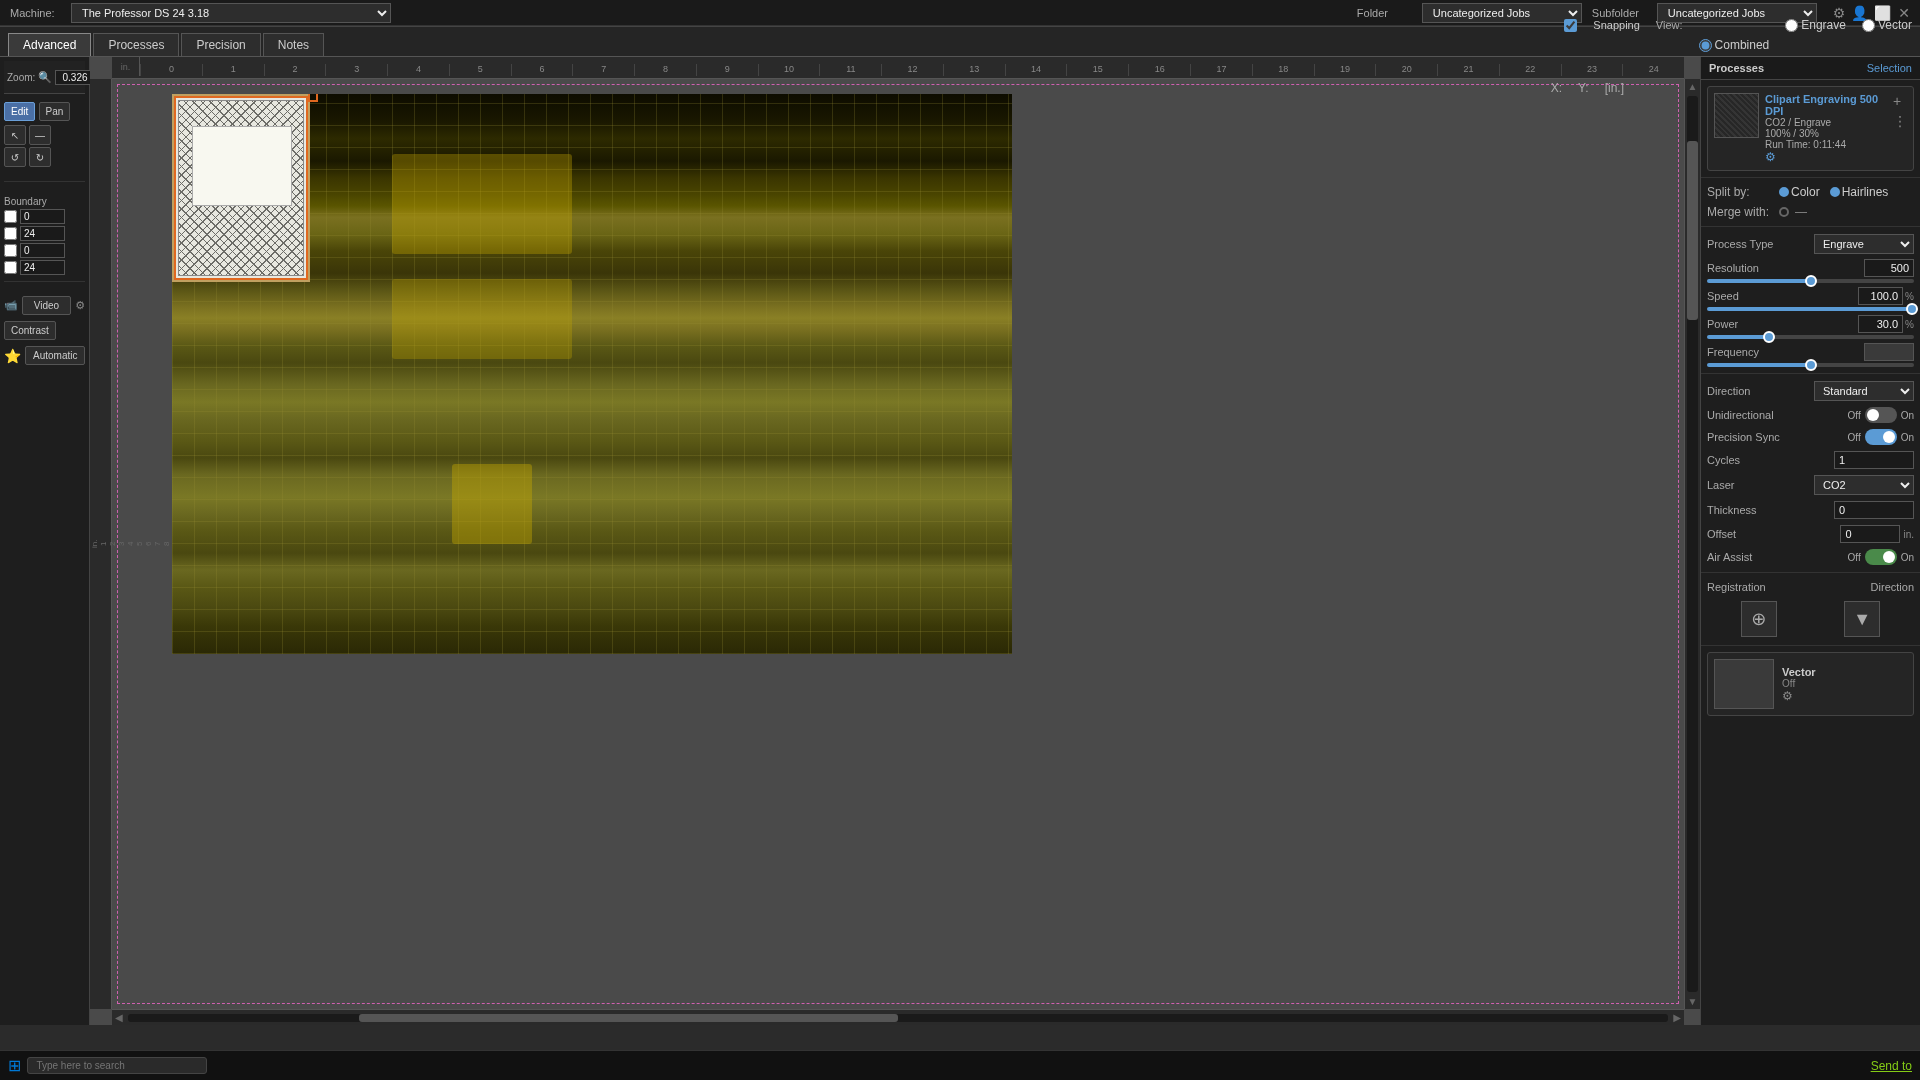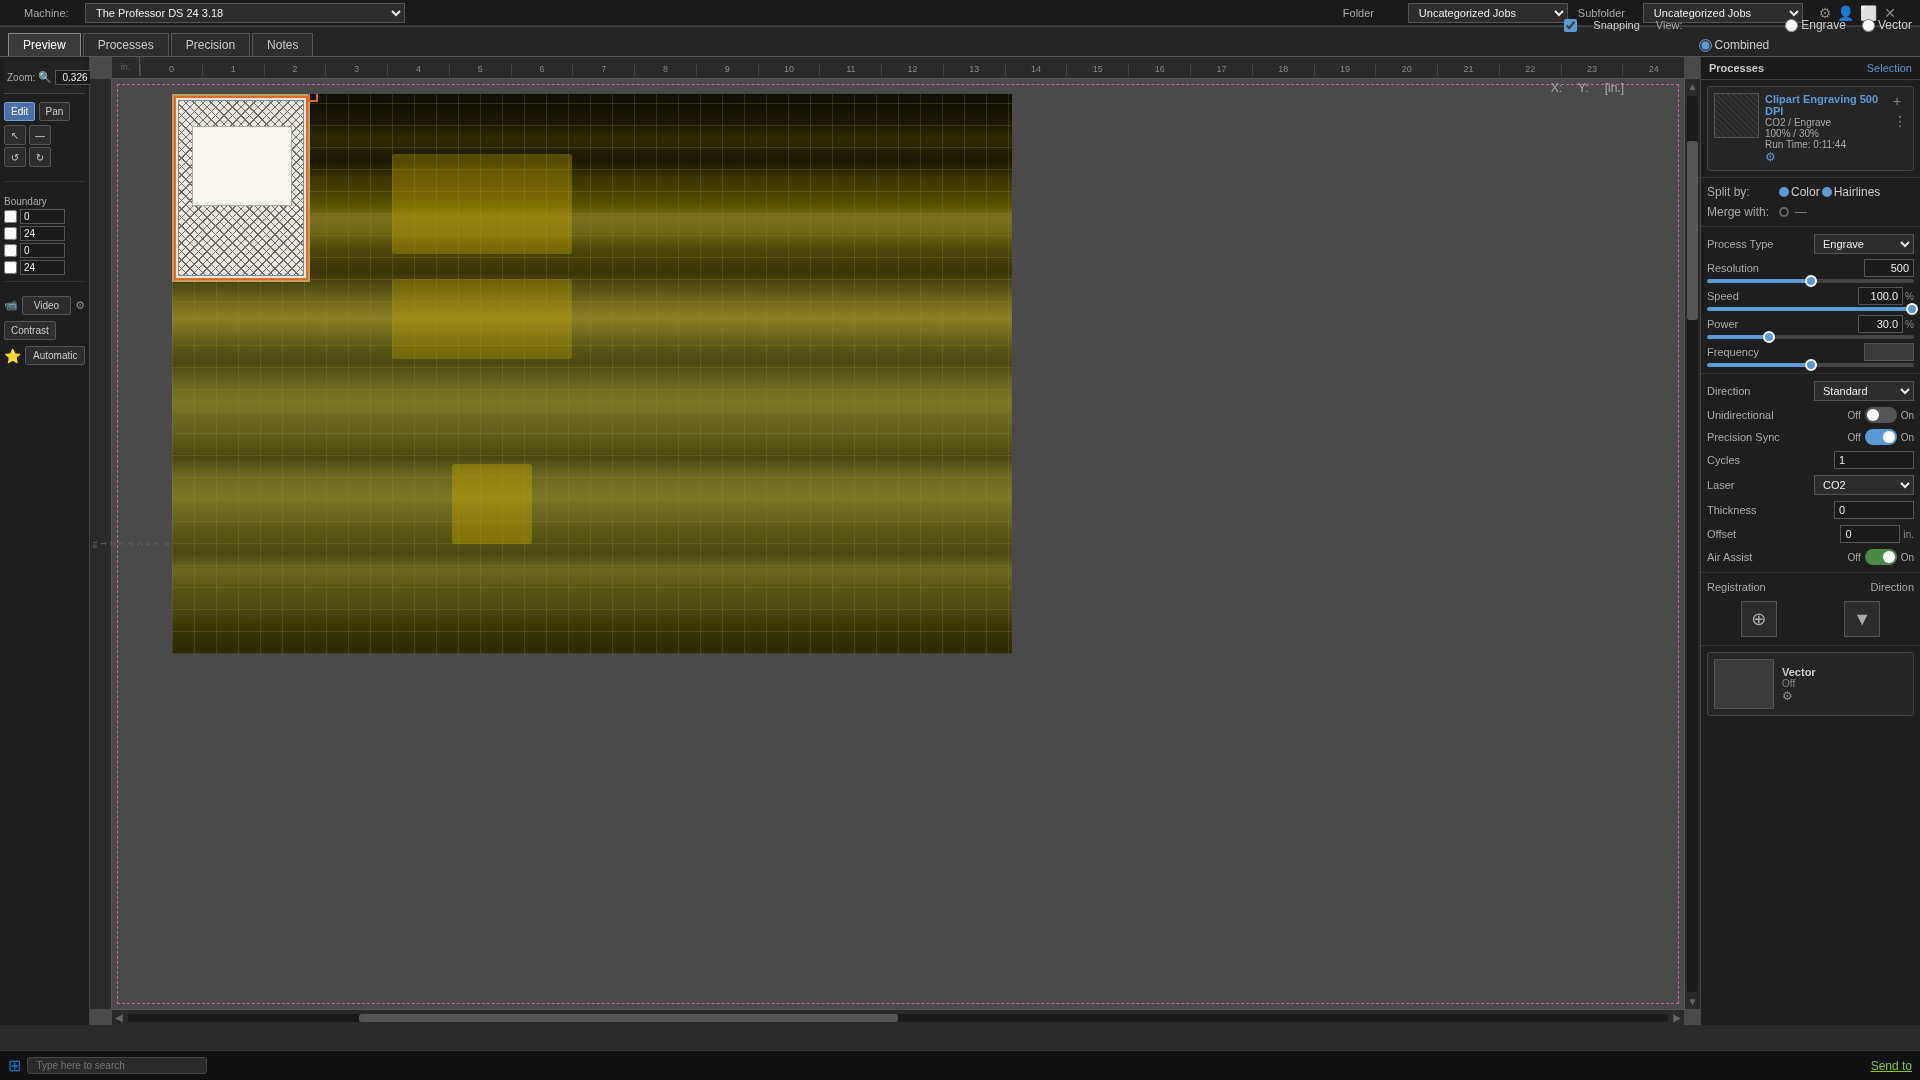--- a/index.html
+++ b/index.html
@@ -1,21 +1,21 @@
 <!DOCTYPE html>
 <html><head>
   <meta charset="utf-8">
   <style>
     * { box-sizing: border-box; margin: 0; padding: 0; font-family: Arial, sans-serif; font-size: 12px; }
     body { background: #2b2b2b; color: #ccc; width: 1920px; height: 1080px; overflow: hidden; }
     .folder-select { background: #2d2d2d; border: 1px solid #555; color: #eee; padding: 2px 6px; font-size: 11px; width: 160px; }
 
     
     #header-section { background: #1a1a1a; border-bottom: 1px solid #444; }
-    .header-row { display: flex; align-items: center; height: 26px; padding: 0 24px; gap: 6px; border-bottom: 1px solid #333; }
+    .header-row { display: flex; align-items: center; height: 26px; padding: 0 10px; gap: 6px; border-bottom: 1px solid #333; }
     .header-row-label { color: #aaa; font-size: 11px; min-width: 55px; }
 
     
     #tab-bar { background: #252525; height: 30px; display: flex; align-items: flex-end; padding: 0 8px; border-bottom: 1px solid #555; }
     .tab { padding: 4px 14px; background: #2d2d2d; border: 1px solid #555; border-bottom: none; color: #ccc; cursor: pointer; font-size: 12px; margin-right: 2px; }
     .tab.active { background: #3a3a3a; color: #fff; border-color: #888; }
     .zoom-btn { background: #444; border: 1px solid #666; color: #eee; padding: 2px 8px; cursor: pointer; font-size: 11px; border-radius: 2px; }
     .zoom-input { background: #1a1a1a; border: 1px solid #555; color: #eee; width: 48px; text-align: center; font-size: 11px; padding: 1px 3px; }
 
     
@@ -92,21 +92,21 @@
     <div style="display:flex;gap:6px;margin-left:10px;">
       <span style="color:#888;cursor:pointer;font-size:14px;">⚙</span>
       <span style="color:#888;cursor:pointer;font-size:14px;">👤</span>
       <span style="color:#888;cursor:pointer;font-size:14px;">⬜</span>
       <span style="color:#888;cursor:pointer;font-size:14px;">✕</span>
     </div>
   </div>
 </div>
 
 <div id="tab-bar">
-  <div class="tab active">Preview</div>
+  <div class="tab active">Advanced</div>
   <div class="tab">Processes</div>
   <div class="tab">Precision</div>
   <div class="tab">Notes</div>
   <div style="flex:1"></div>
 
   <div style="display:flex;align-items:center;gap:16px;padding-bottom:4px;">
     <div style="display:flex;align-items:center;gap:16px;">
       <input type="checkbox" checked="" style="accent-color: rgb(91, 155, 213);">
       <span style="color:#ccc;font-size:11px;">Snapping</span>
     </div>
@@ -330,21 +330,21 @@
           <span style="color:#888;cursor:pointer;font-size:14px;">⋮</span>
         </div>
       </div>
     </div>
 
     <div class="divider"></div>
 
     <div class="split-row">
       <span style="color:#aaa;min-width:70px;">Split by:</span>
       <span class="radio-dot"></span>
-      <span style="color:#ccc;">Color</span>
+      <span style="color:#ccc;margin-right:8px;">Color</span>
       <span class="radio-dot" style="background:#5b9bd5;border-color:#5b9bd5;"></span>
       <span style="color:#ccc;">Hairlines</span>
     </div>
     <div class="split-row">
       <span style="color:#aaa;min-width:70px;">Merge with:</span>
       <span class="radio-empty"></span>
       <span style="color:#888;margin-left:4px;">—</span>
     </div>
 
     <div class="divider"></div>

